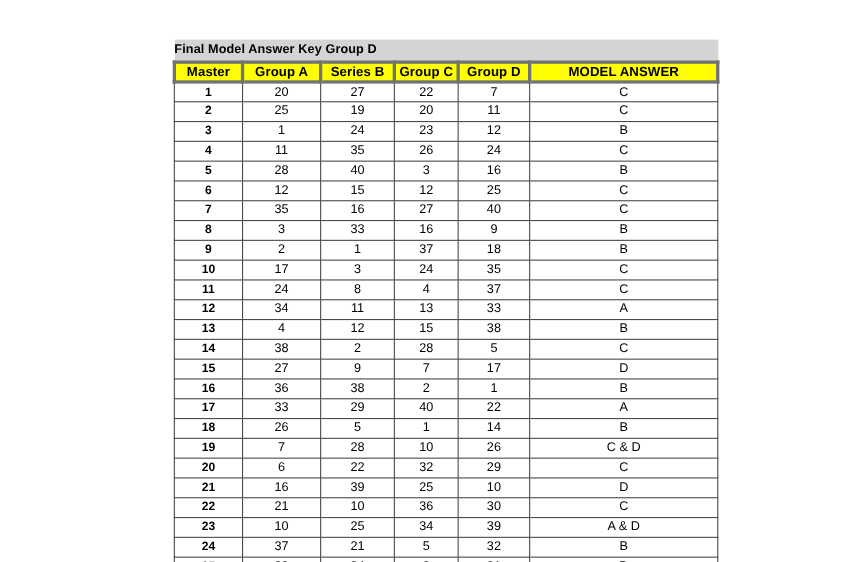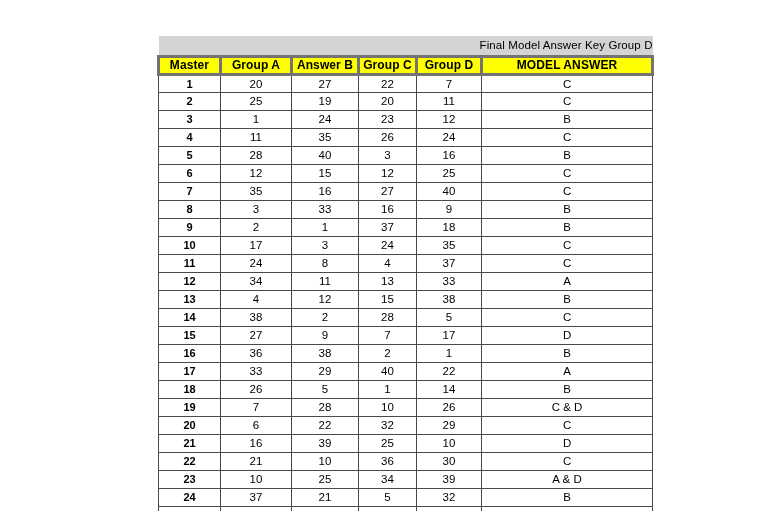--- a/index.html
+++ b/index.html
@@ -38,23 +38,23 @@
     padding: 0;
     margin: 0;
     vertical-align: middle;
     box-sizing: border-box;
   }
 
   
   .title-row td {
     background: #d4d4d4;
     height: 20px;
-    text-align: right;
+    text-align: left;
     font-size: 11.5px;
-    font-weight: normal;
+    font-weight: bold;
     color: #000000;
     border: none;
     letter-spacing: 0.1px;
   }
 
   
   .head-row th {
     background: #ffff00;
     height: 18px;
     text-align: center;
@@ -100,21 +100,21 @@
       <col class="col-d">
       <col class="col-answer">
     </colgroup>
     <thead>
       <tr class="title-row">
         <td colspan="6">Final Model Answer Key Group D</td>
       </tr>
       <tr class="head-row">
           <th>Master</th>
           <th>Group A</th>
-          <th>Answer B</th>
+          <th>Series B</th>
           <th>Group C</th>
           <th>Group D</th>
           <th>MODEL ANSWER</th>
         </tr>
     </thead>
     <tbody id="table-body">
         <tr class="data-row">
           <td class="c-master">1</td>
           <td>20</td>
           <td>27</td>

